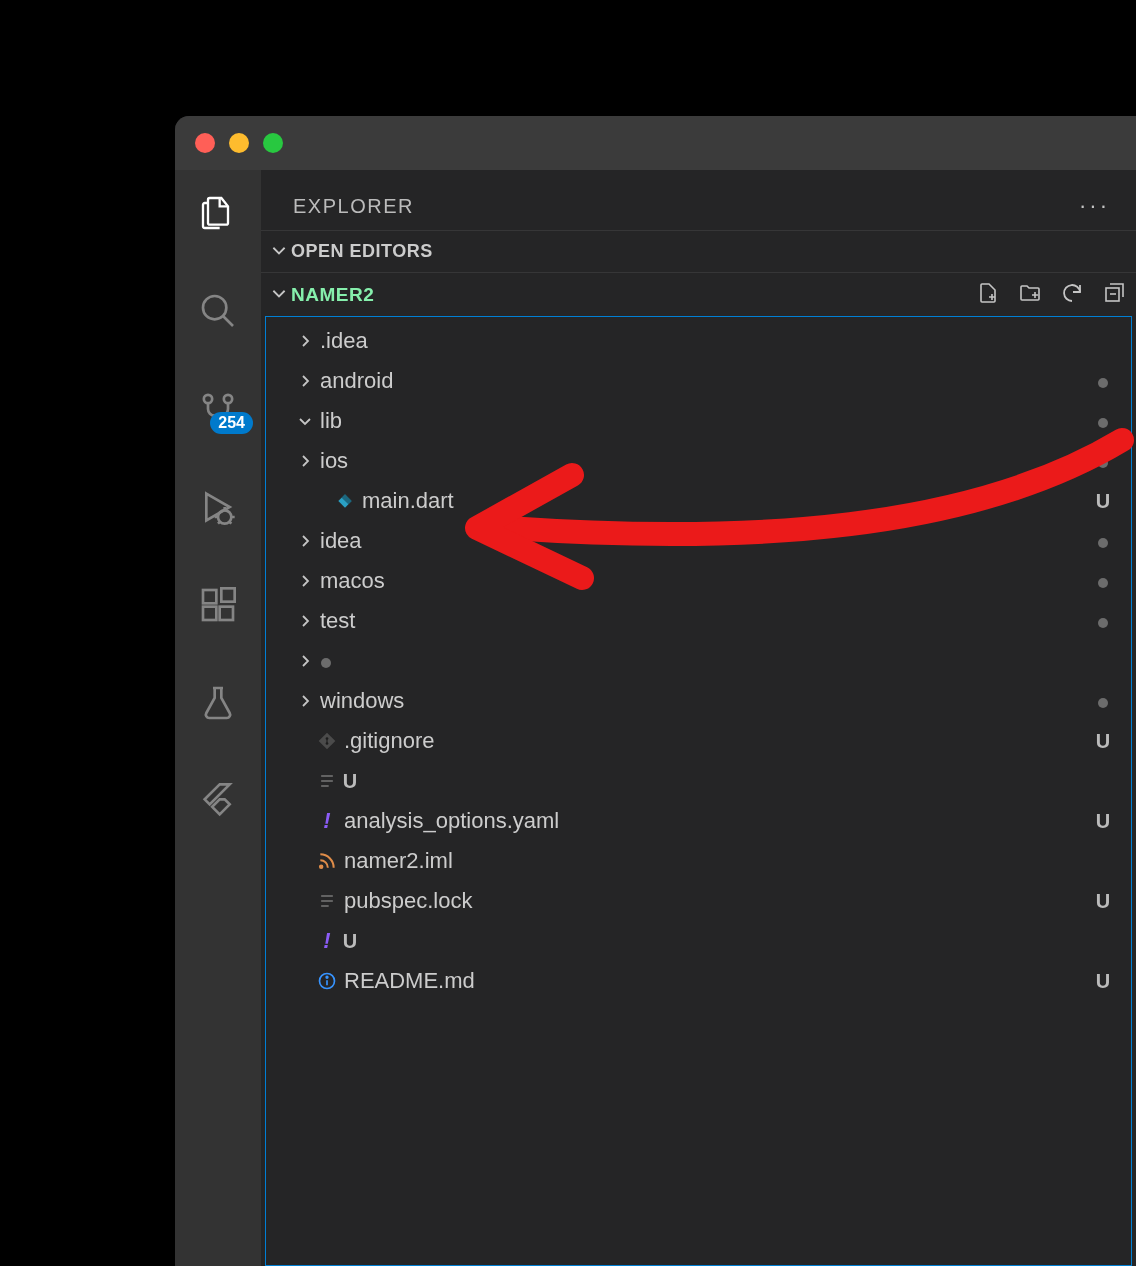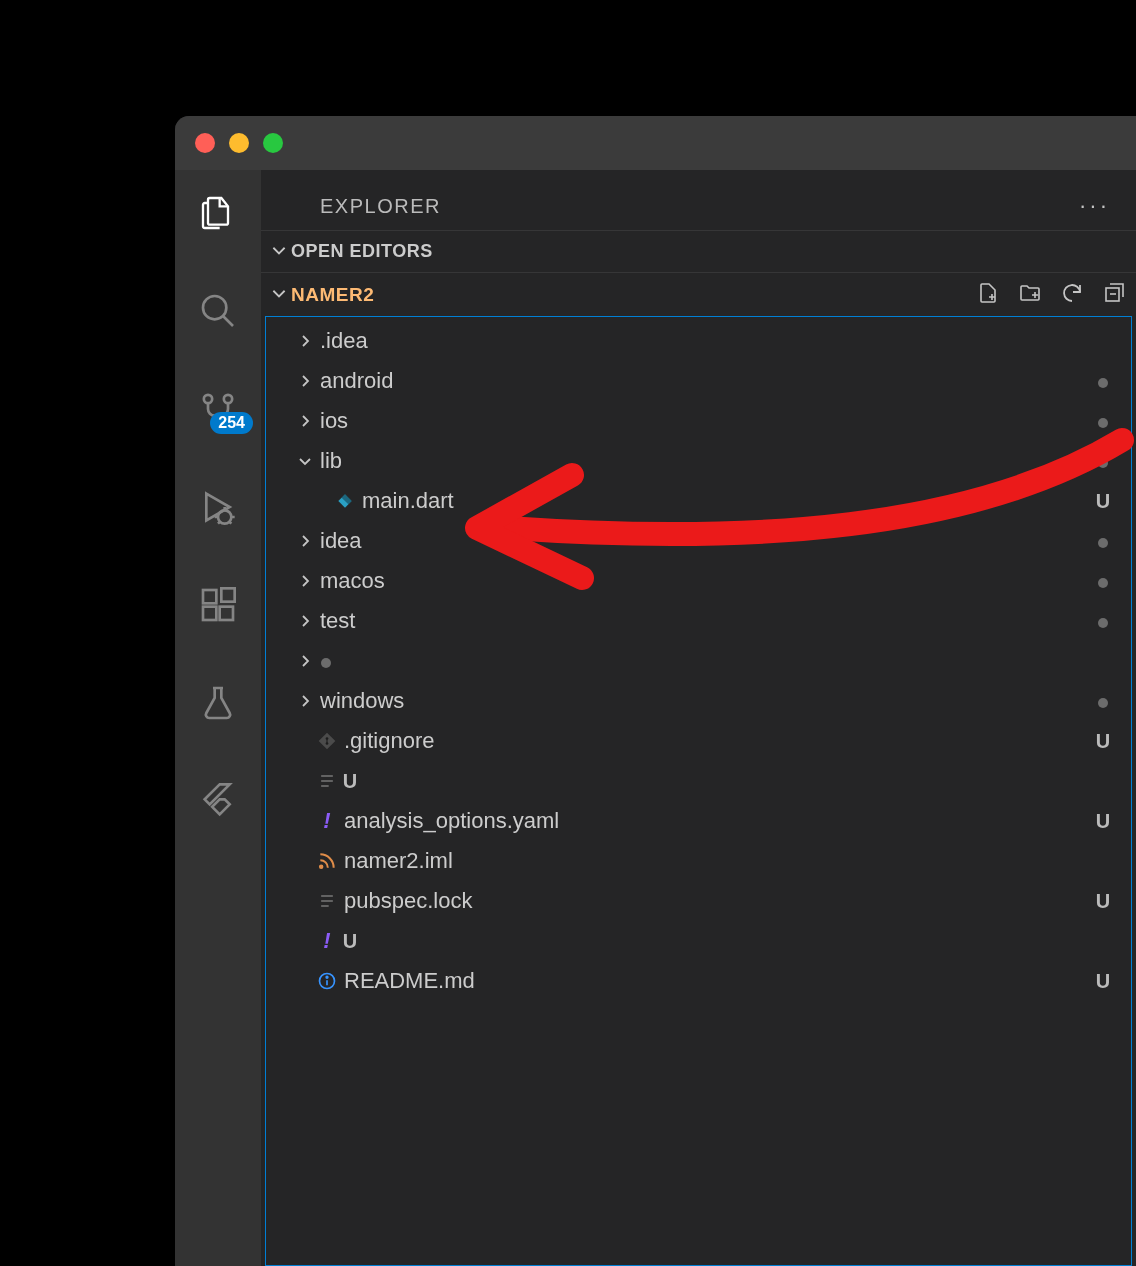--- a/index.html
+++ b/index.html
@@ -84,21 +84,20 @@
 }
 .explorer-header {
   height: 60px;
   display: flex;
   align-items: center;
   justify-content: space-between;
   padding: 12px 26px 0 32px;
   color: #bbbbbb;
   font-size: 20px;
   letter-spacing: 1.5px;
-  margin-left: 27px;
 }
 .dots { color: #c5c5c5; font-size: 22px; letter-spacing: 3px; }
 .section-header {
   height: 42px;
   display: flex;
   align-items: center;
   padding-left: 6px;
   color: #cccccc;
   border-top: 1px solid rgba(255,255,255,0.08);
 }
@@ -106,21 +105,21 @@
 .section-header .label { font-size: 18px; font-weight: 700; letter-spacing: 0.5px; }
 .workspace-header {
   height: 44px;
   display: flex;
   align-items: center;
   padding-left: 6px;
   padding-right: 10px;
   border-top: 1px solid rgba(255,255,255,0.08);
 }
 .workspace-header .chev { width: 24px; text-align: center; color: #c5c5c5; }
-.workspace-header .label { font-size: 19px; font-weight: 800; color: #fdba74; letter-spacing: 0.5px; flex: 1; }
+.workspace-header .label { font-size: 19px; font-weight: 800; color: #86efac; letter-spacing: 0.5px; flex: 1; }
 .workspace-actions { display: flex; gap: 18px; color: #c5c5c5; }
 .workspace-actions svg { width: 24px; height: 24px; }
 .tree {
   margin: 0 4px;
   border: 1px solid #007fd4;
   flex: 1;
   padding-top: 4px;
   position: relative;
 }
 .row {
@@ -275,33 +274,33 @@
               <svg width="16" height="16" viewBox="0 0 16 16" fill="none" stroke="currentColor" stroke-width="1.8">
                 <path d="M6 3l5 5-5 5"></path>
               </svg>
             </span>
       <span class="name">android</span>
       <span class="status"><span class="dot"></span></span>
     </div>
           <div class="row">
       <span class="chev">
               <svg width="16" height="16" viewBox="0 0 16 16" fill="none" stroke="currentColor" stroke-width="1.8">
+                <path d="M3 6l5 5 5-5"></path>
+              </svg>
+            </span>
+      <span class="name">lib</span>
+      <span class="status"><span class="dot"></span></span>
+    </div>
+          <div class="row">
+      <span class="chev">
+              <svg width="16" height="16" viewBox="0 0 16 16" fill="none" stroke="currentColor" stroke-width="1.8">
                 <path d="M6 3l5 5-5 5"></path>
               </svg>
             </span>
       <span class="name">ios</span>
-      <span class="status"><span class="dot"></span></span>
-    </div>
-          <div class="row">
-      <span class="chev">
-              <svg width="16" height="16" viewBox="0 0 16 16" fill="none" stroke="currentColor" stroke-width="1.8">
-                <path d="M3 6l5 5 5-5"></path>
-              </svg>
-            </span>
-      <span class="name">lib</span>
       <span class="status"><span class="dot"></span></span>
     </div>
           <div class="row file-indented" style="padding-left: 44px;">
       <span class="chev"></span>
       <span class="ico">
               <svg width="20" height="20" viewBox="0 0 24 24">
                 <path fill="#2aa0c4" d="M4 12l8-8 8 8-8 8z"></path>
                 <path fill="#0d2d3a" d="M12 4l8 8-4 4-8-8z" opacity="0.5"></path>
               </svg>
             </span>

